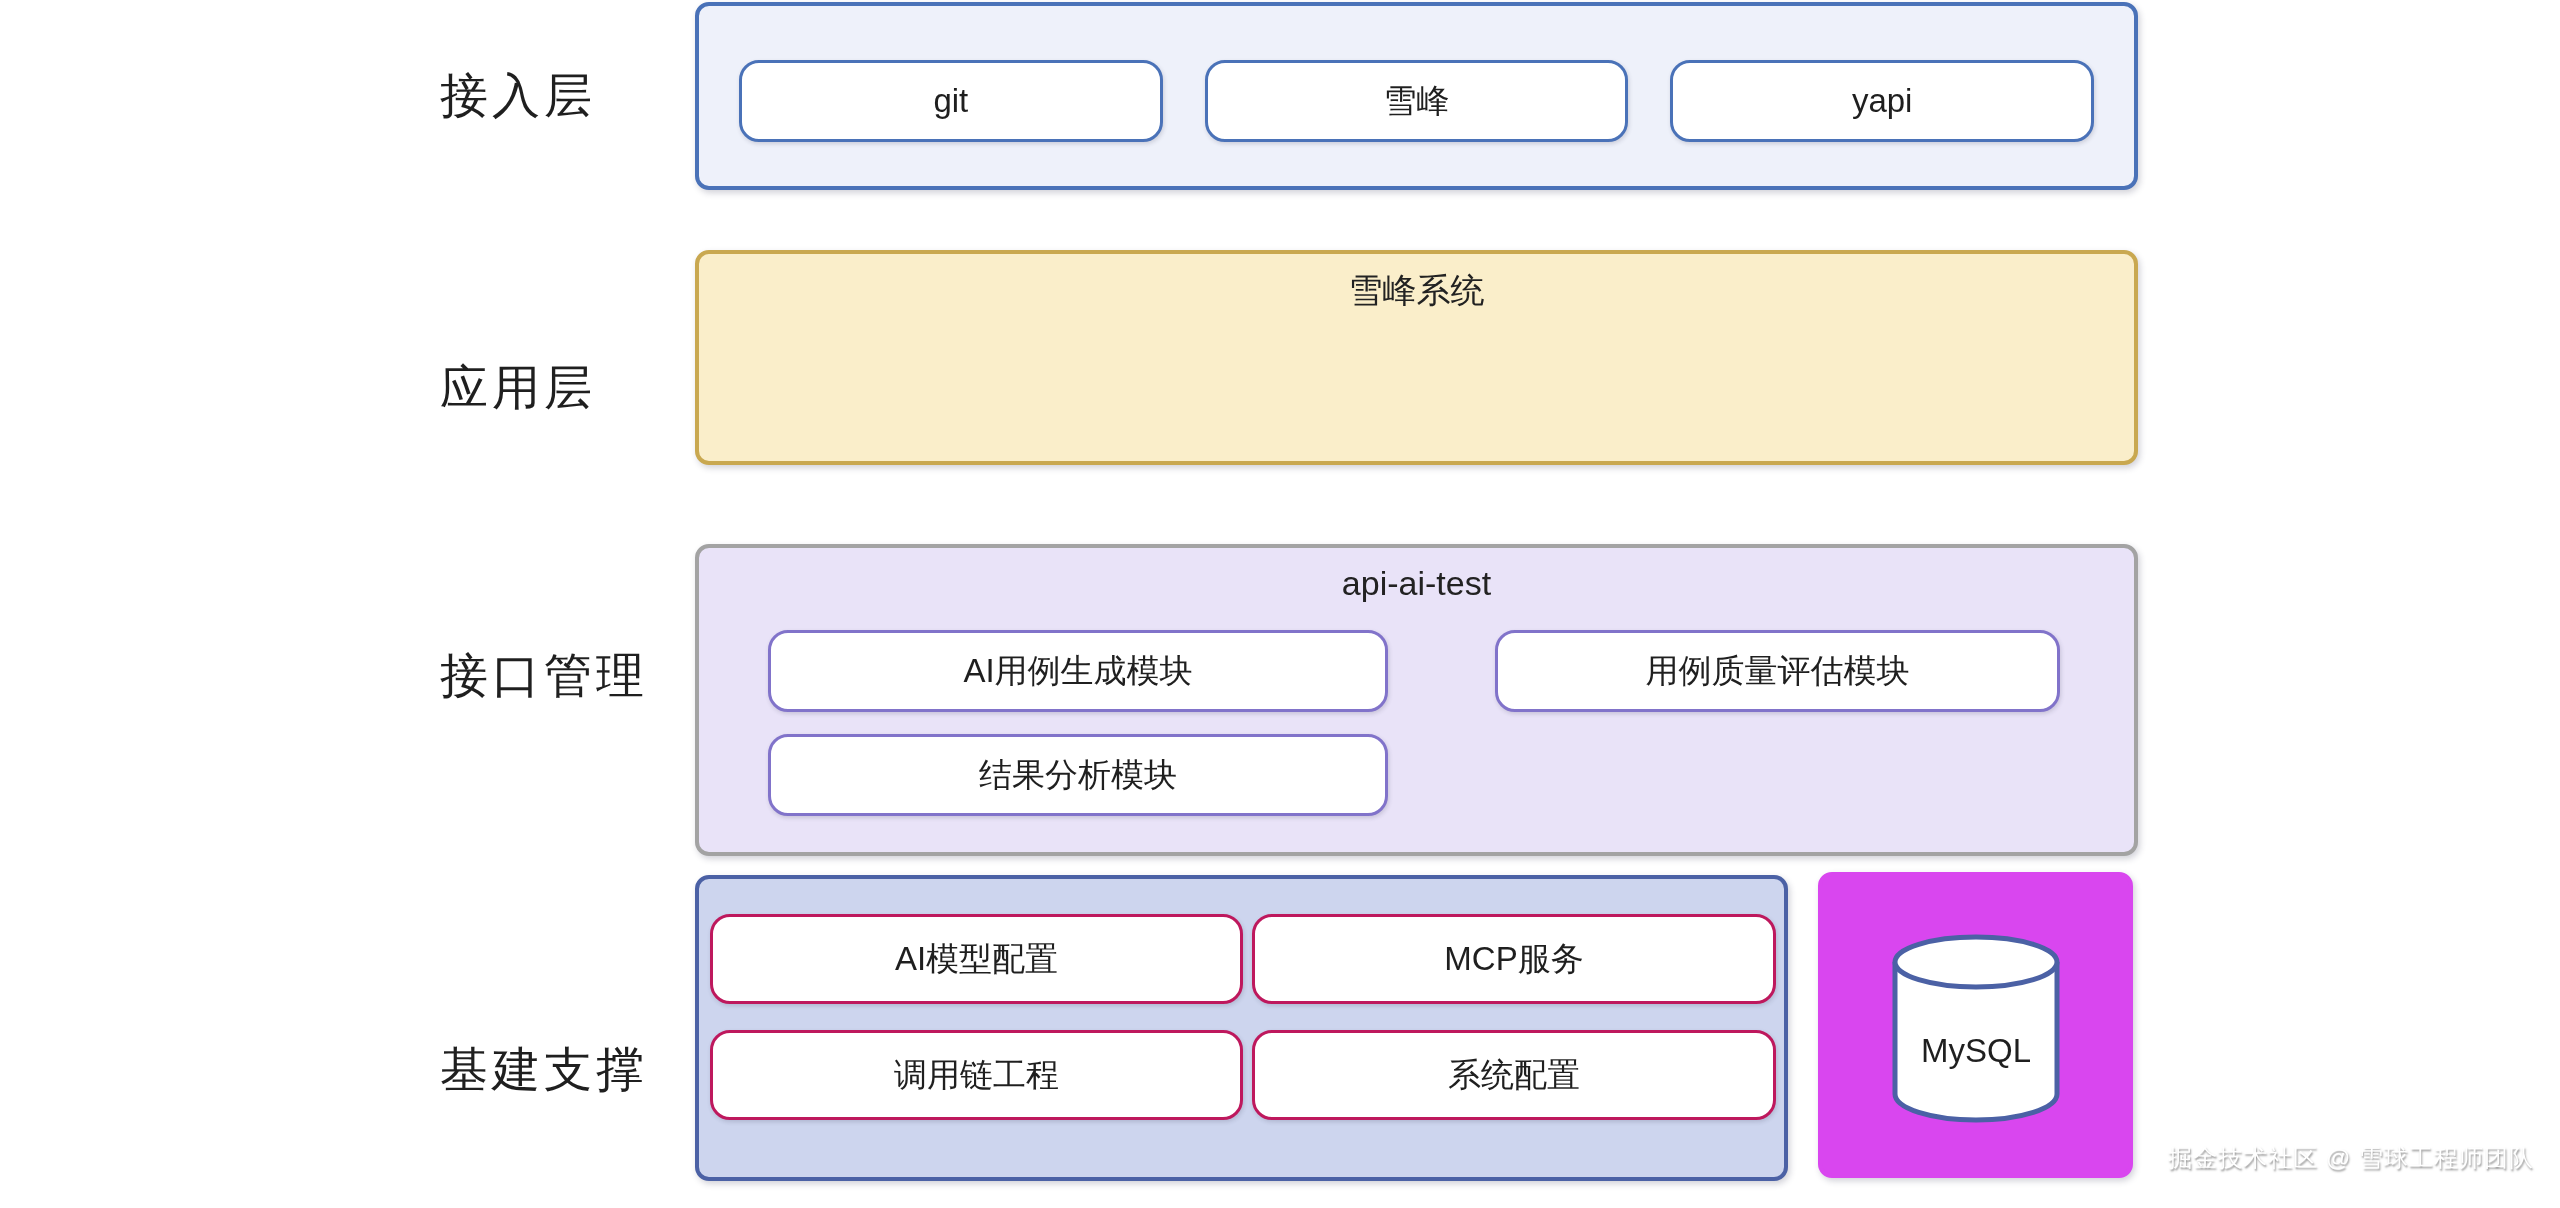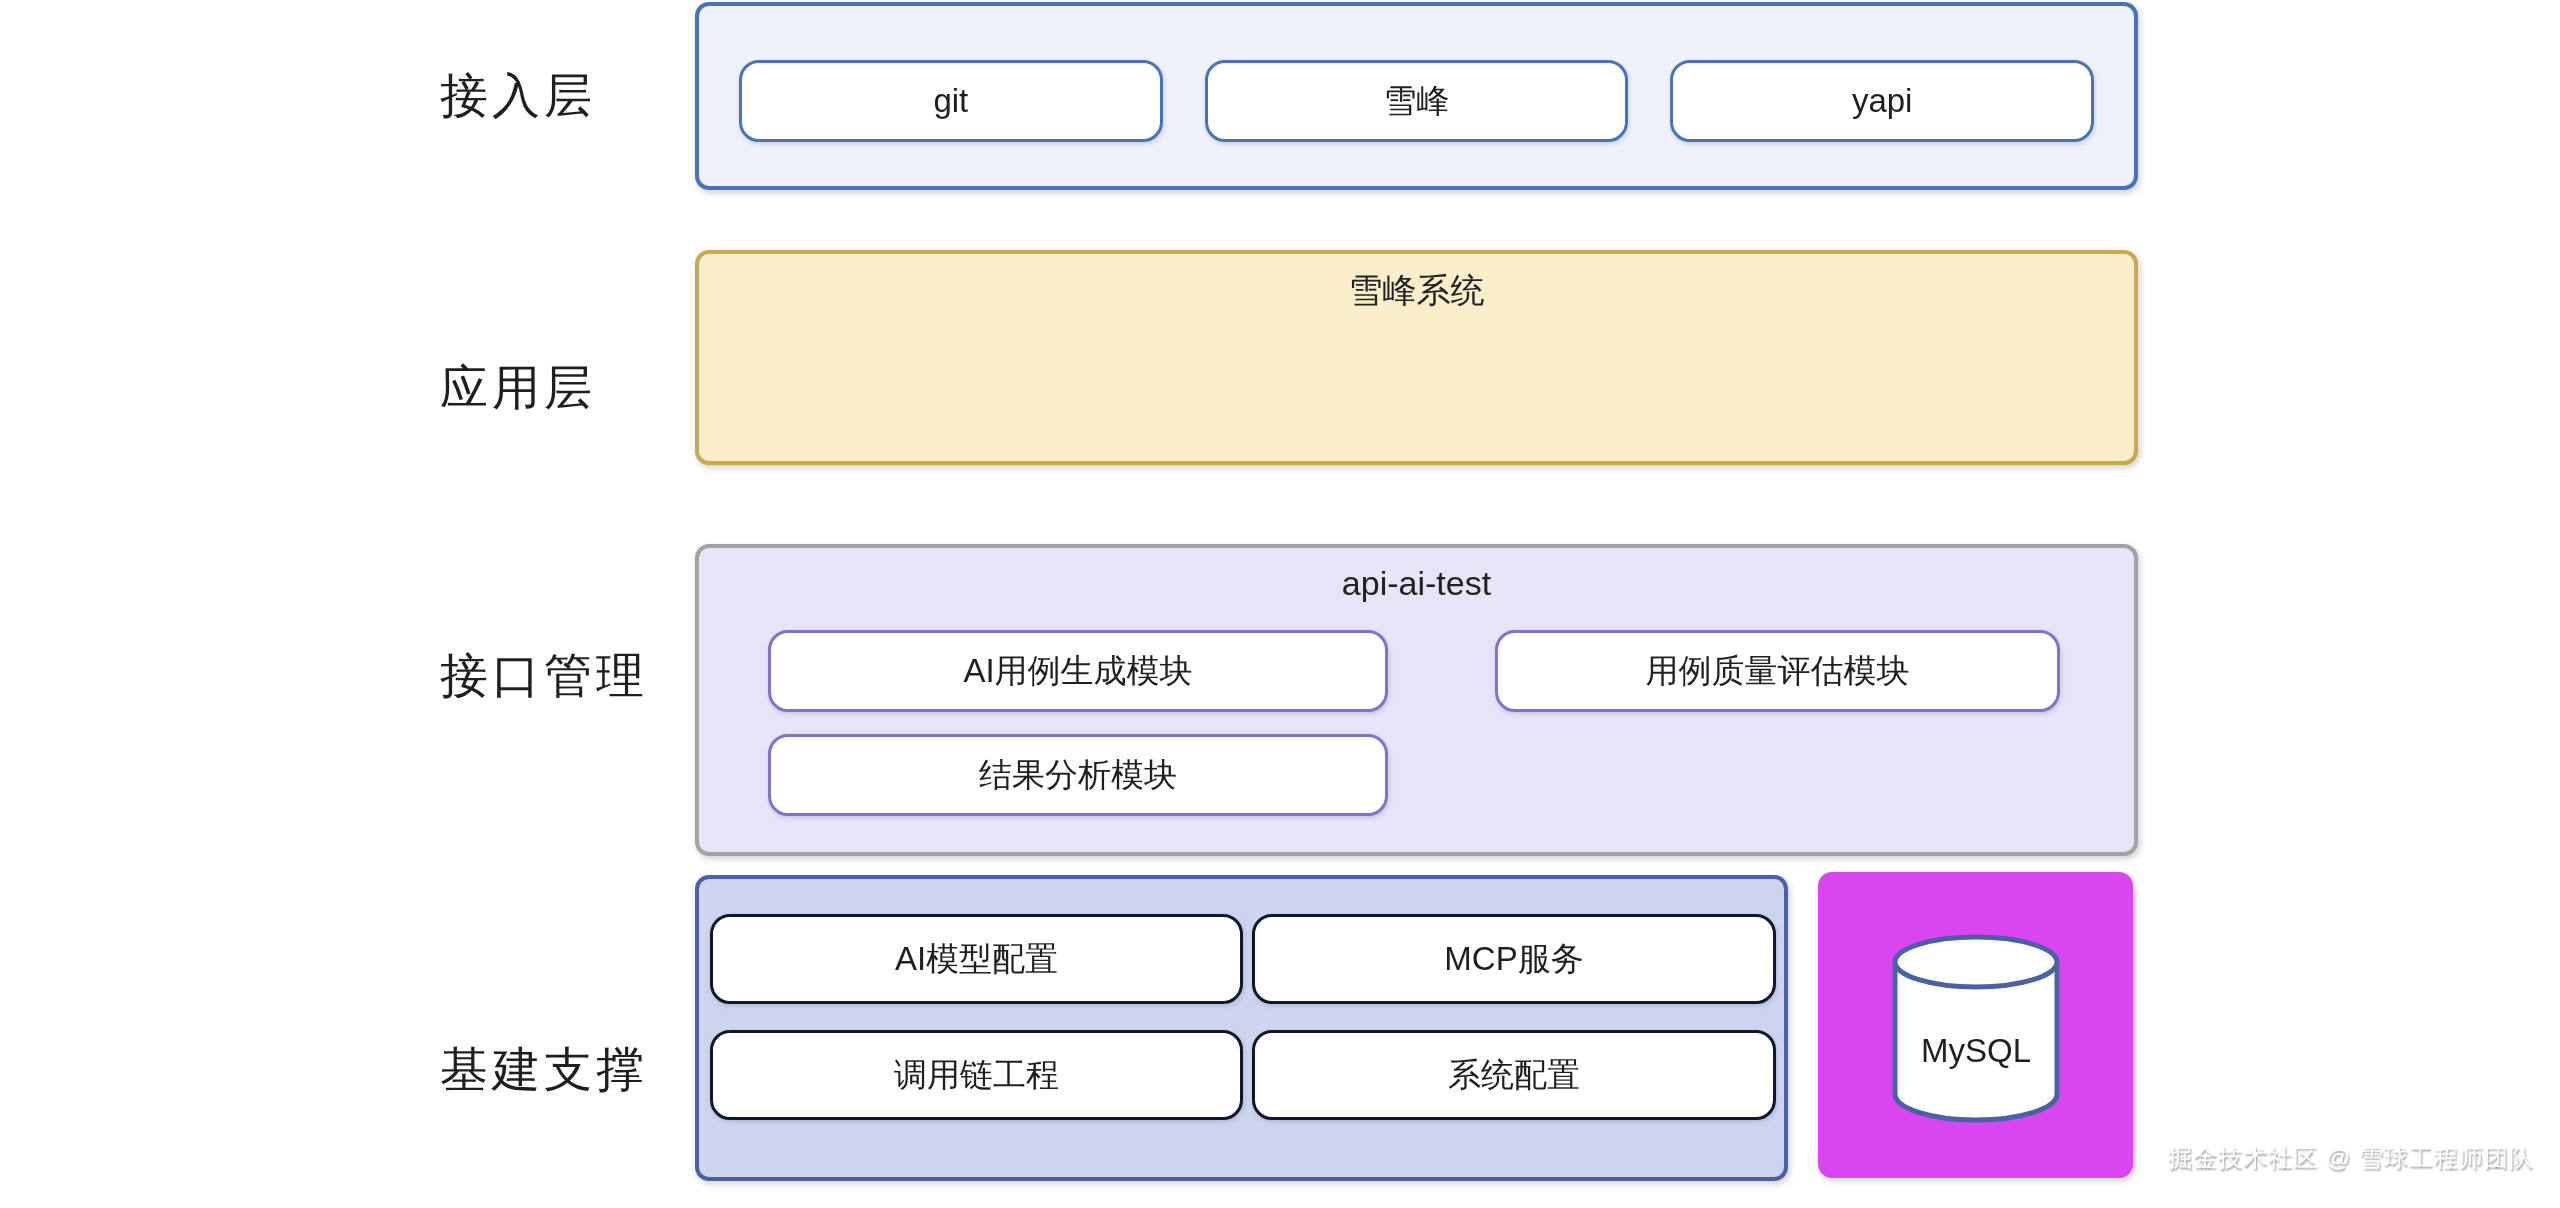--- a/index.html
+++ b/index.html
@@ -26,21 +26,21 @@
   }
   .layer-title { position:absolute; left:0; right:0; text-align:center; font-size:34px; color:#222; }
   .c-app  .layer-title { top:14px; }
   .c-core .layer-title { top:16px; }
   .box {
     background:#ffffff; border-radius:20px; display:flex; align-items:center; justify-content:center;
     font-size:33px; color:#1f1f1f; box-shadow:1px 2px 4px rgba(50,50,80,.18); white-space:nowrap;
   }
   .b-blue   { border:3px solid #4a72b8; }
   .b-purple { border:3px solid #8173ca; }
-  .b-indigo { border:3px solid #0f172a; }
+  .b-indigo { border:3px solid #be185d; }
   .flex-row { position:absolute; left:40px; right:40px; display:flex; gap:42px; }
   .c-access .flex-row { top:54px;  height:82px; }
   .c-app    .flex-row { top:100px; height:78px; }
   .flex-row .box { flex:1; }
   .grid-core {
     position:absolute; top:82px; left:69px; display:grid;
     grid-template-columns:620px 565px; column-gap:107px; row-gap:22px; grid-auto-rows:82px;
   }
   .grid-infra {
     position:absolute; top:35px; left:11px; display:grid;

